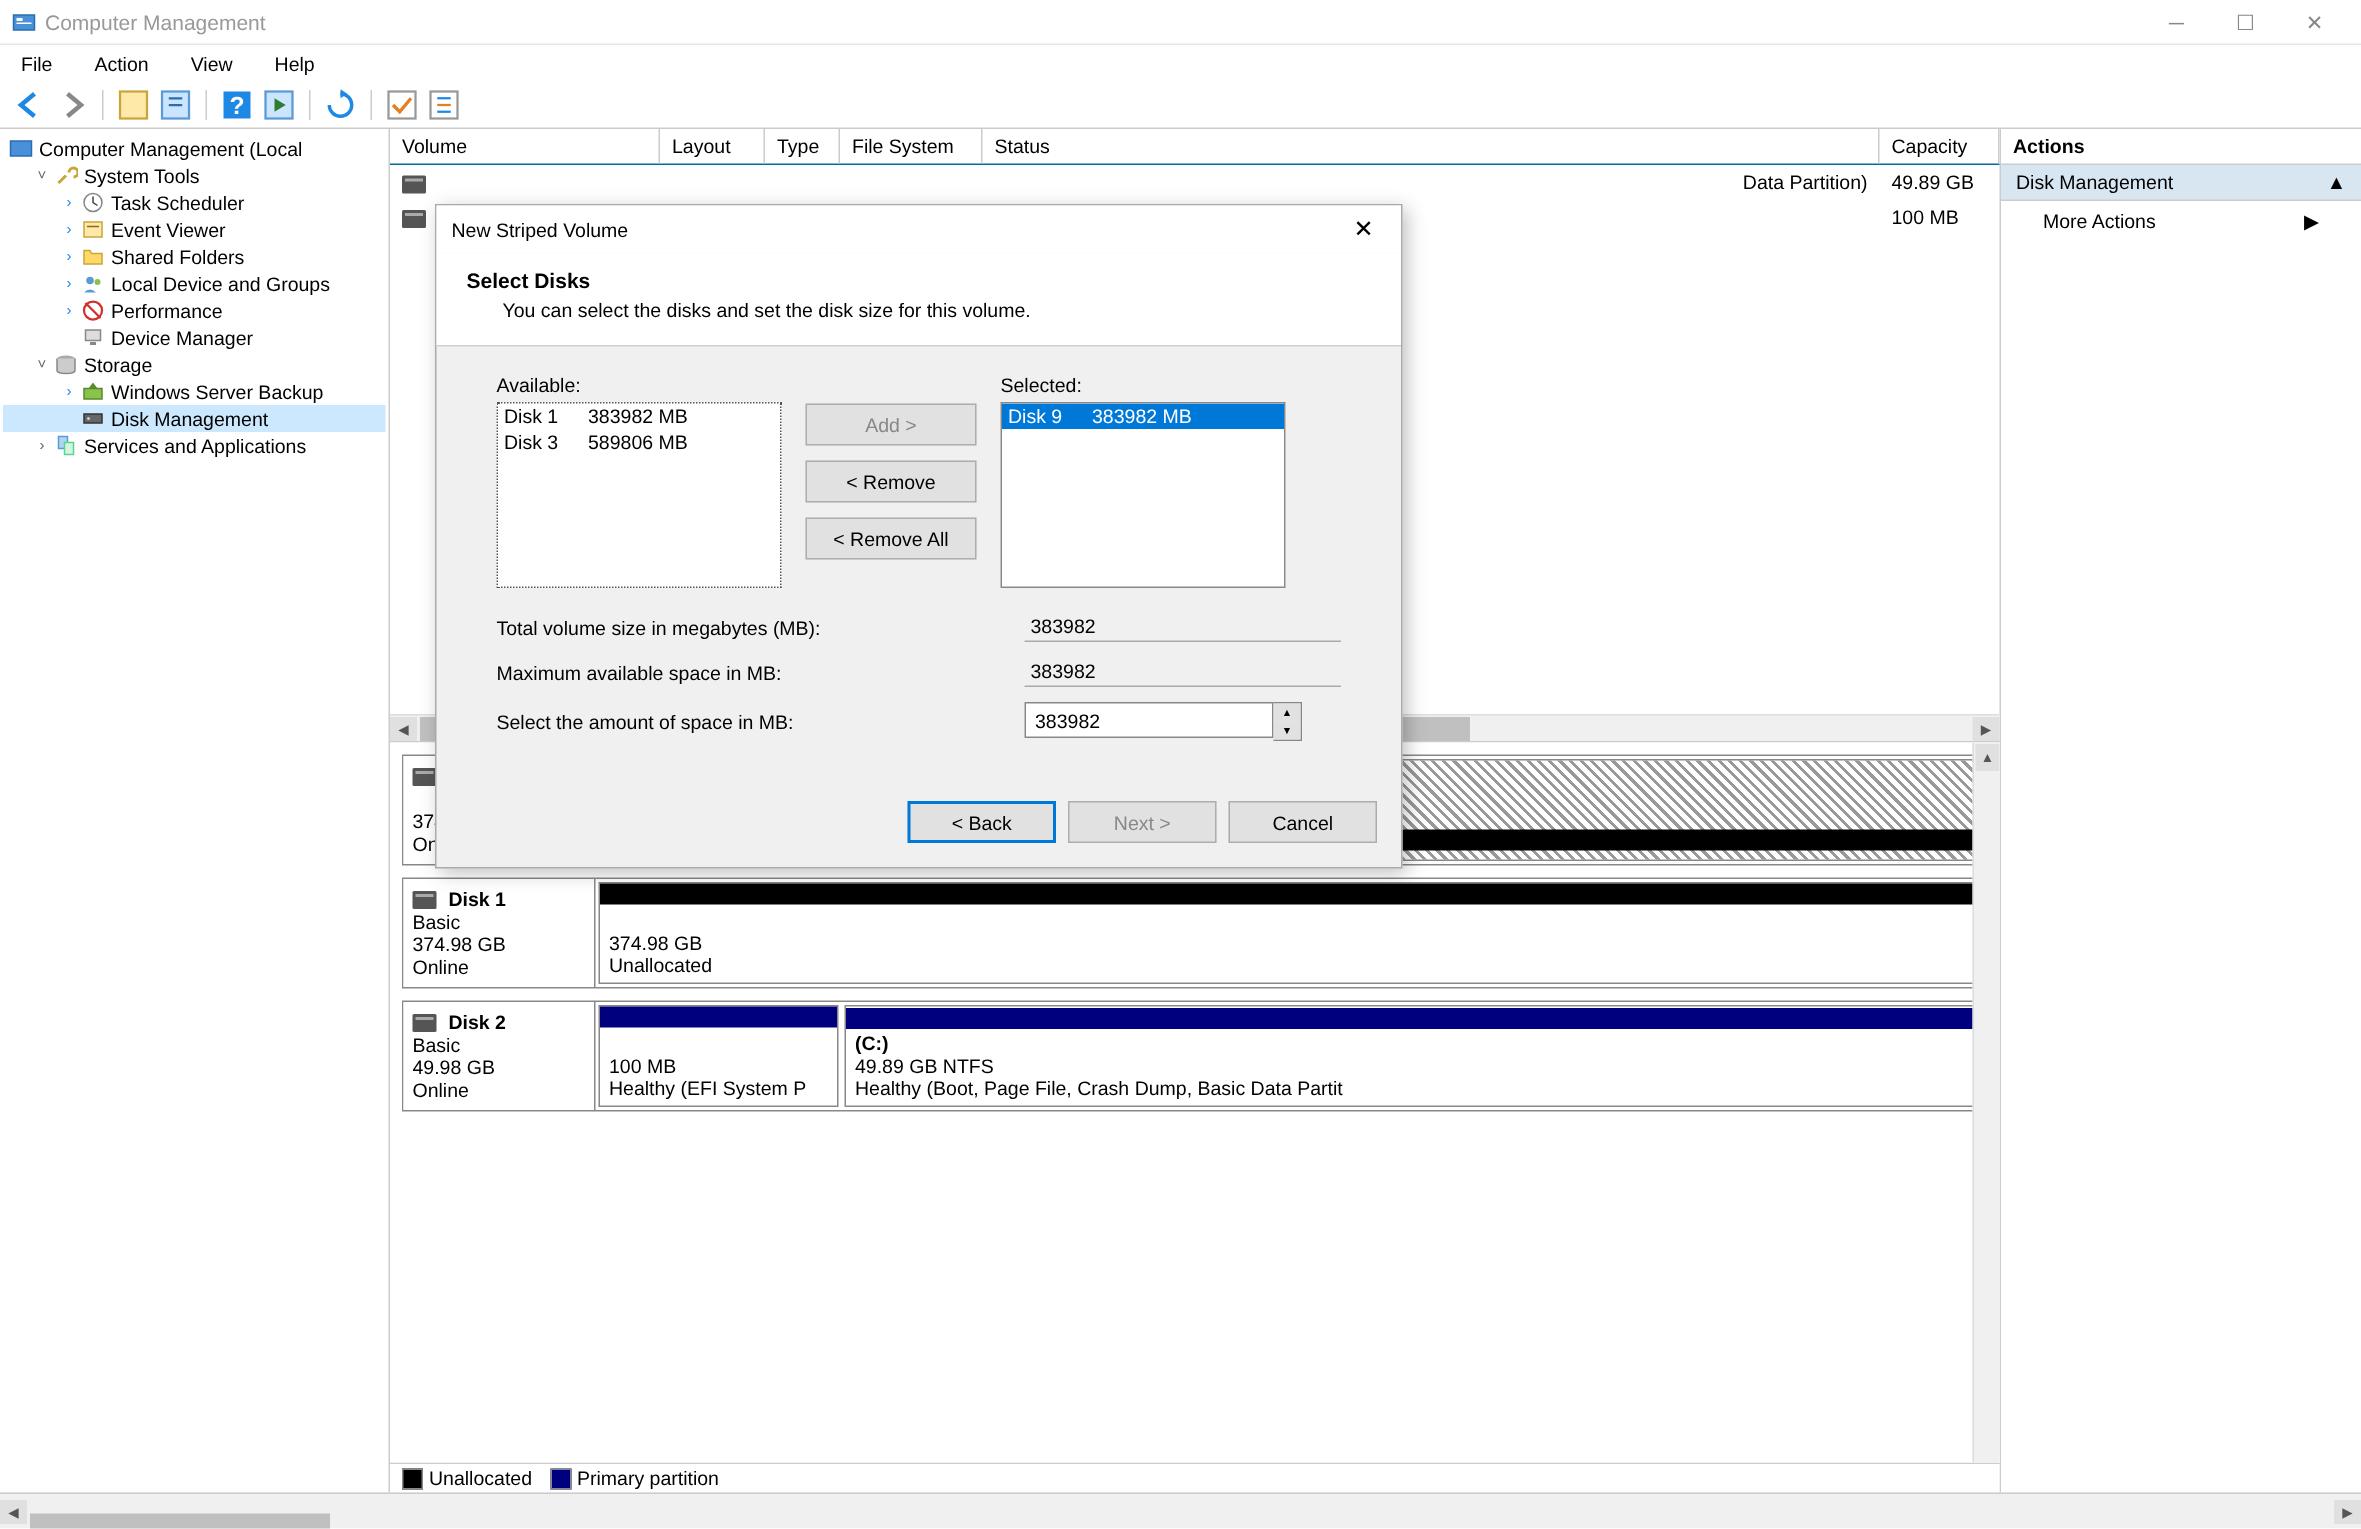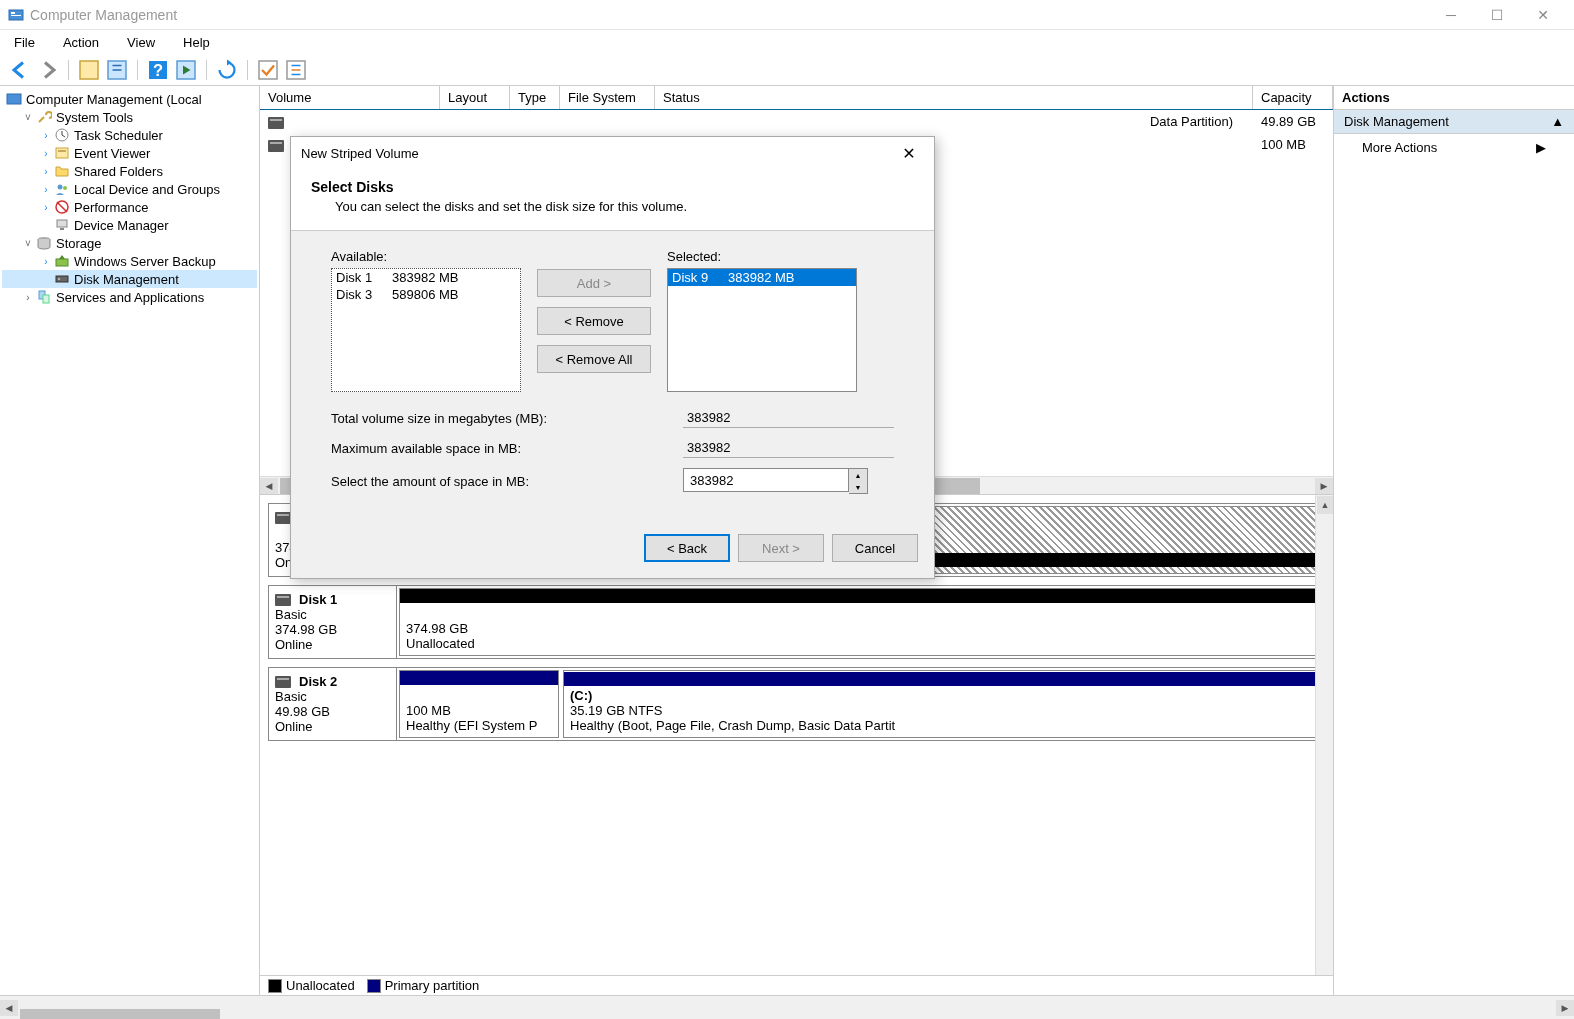--- a/index.html
+++ b/index.html
@@ -33,21 +33,21 @@
     .tree-indent-1 { padding-left: 18px; }
     .tree-indent-2 { padding-left: 36px; }
     
     
     .detail-panel { flex: 1; display: flex; flex-direction: column; border-right: 1px solid #ccc; min-width: 0; }
     
     
     .volume-table { border-bottom: 1px solid #ccc; }
     .volume-header { display: flex; background: #fff; border-bottom: 1px solid #0369a1; }
     .volume-header-cell { padding: 4px 8px; border-right: 1px solid #ccc; font-weight: normal; }
-    .volume-row { display: flex; padding: 2px 0; gap: 12px; }
+    .volume-row { display: flex; padding: 2px 0; }
     .volume-cell { padding: 2px 8px; }
     .col-vol { width: 180px; }
     .col-layout { width: 70px; }
     .col-type { width: 50px; }
     .col-fs { width: 95px; }
     .col-status { flex: 1; }
     .col-cap { width: 80px; text-align: left; }
     .disk-icon-sm { width: 16px; height: 12px; background: #555; display: inline-block; margin-right: 4px; vertical-align: middle; border-radius: 1px; position: relative; }
     .disk-icon-sm::after { content: ''; position: absolute; top: 2px; left: 2px; right: 2px; height: 2px; background: #aaa; }
     
@@ -106,21 +106,21 @@
     .winbtn { height: 28px; background: #e1e1e1; border: 1px solid #adadad; font-size: 13px; cursor: default; }
     .winbtn:disabled { color: #888; background: #e1e1e1; }
     .info-row { display: flex; margin: 10px 0; align-items: center; }
     .info-label { width: 352px; }
     .info-val { flex: 1; border-bottom: 1px solid #aaa; padding: 2px 4px; }
     .spinner { display: flex; }
     .spinner input { width: 166px; height: 24px; padding: 2px 6px; border: 1px solid #888; font-size: 13px; }
     .spinner-btns { display: flex; flex-direction: column; border: 1px solid #888; border-left: 0; }
     .spinner-btn { height: 12px; width: 18px; font-size: 7px; background: #e1e1e1; display: flex; align-items: center; justify-content: center; }
     .dialog-footer { display: flex; justify-content: flex-end; gap: 8px; padding: 10px 16px 16px 16px; }
-    .dialog-footer .winbtn { width: 86px; }
+    .dialog-footer .winbtn { width: 99px; }
     .winbtn.default { border: 2px solid #0078d7; background: #e1e1e1; }
     
     svg { width: 100%; height: 100%; }
   </style>
 </head>
 <body>
 
 <div class="titlebar">
   <span class="titlebar-icon">
     <svg viewBox="0 0 16 16">
@@ -414,21 +414,21 @@
         <div class="disk-partitions">
           <div class="partition part-blue" style="width:160px">
             <div class="partition-header"></div>
             <div style="flex:1"></div>
             <div>100 MB</div>
             <div>Healthy (EFI System P</div>
           </div>
           <div class="partition part-blue" style="flex:1">
             <div class="partition-header"></div>
             <div style="font-weight:bold">(C:)</div>
-            <div>35.19 GB NTFS</div>
+            <div>49.89 GB NTFS</div>
             <div>Healthy (Boot, Page File, Crash Dump, Basic Data Partit</div>
           </div>
         </div>
       </div>
 
       <div class="vscroll">
         <div class="vscroll-arrow">▲</div>
       </div>
     </div>
 

